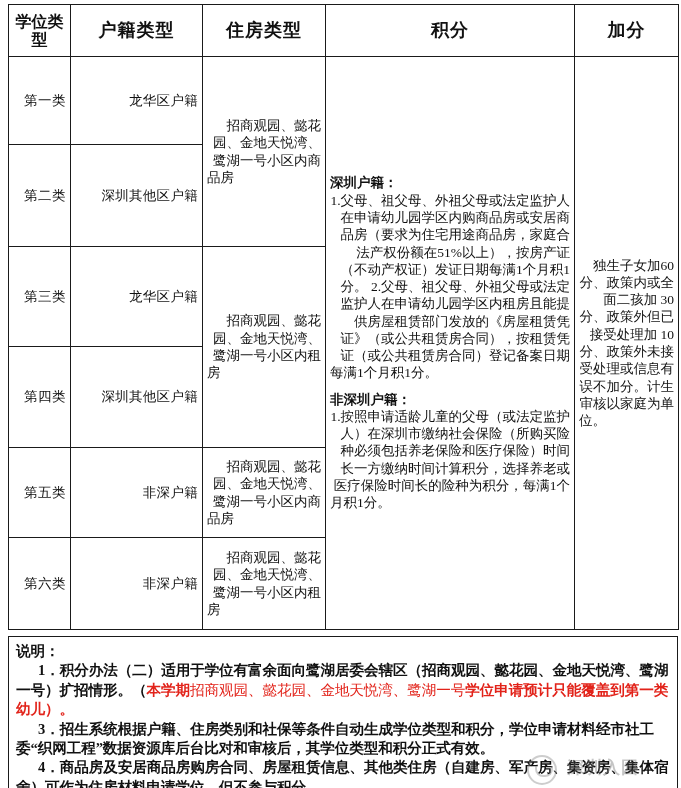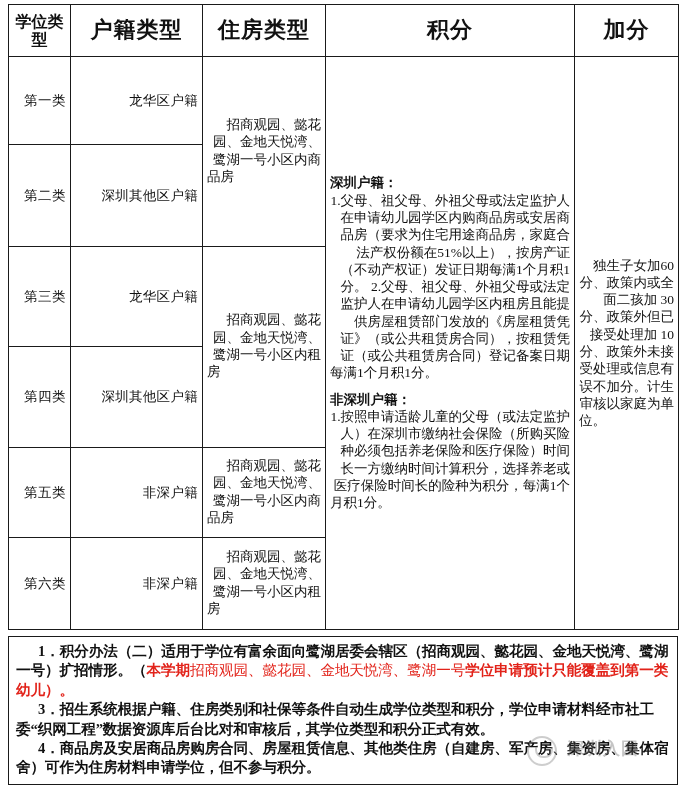--- a/index.html
+++ b/index.html
@@ -42,21 +42,21 @@
   
   col.c1 { width: 62px; }
   col.c2 { width: 132px; }
   col.c3 { width: 123px; }
   col.c4 { width: 249px; }
   col.c5 { width: 104px; }
 
   
   tr.head td {
     text-align: center;
-    font-size: 22px;
+    font-size: 18px;
     font-weight: bold;
     letter-spacing: 1px;
     height: 52px;
     line-height: 1.12;
   }
   tr.head td.narrow {
     font-size: 16px;
     letter-spacing: 0px;
     padding-left: 1px; padding-right: 1px;
   }
@@ -73,21 +73,20 @@
     padding-left: 9px;
     letter-spacing: 0.3px;
   }
   td.house {
     text-align: justify;
     text-align-last: left;
     font-size: 13.5px;
     line-height: 1.35;
     letter-spacing: 0px;
     padding: 2px 3px 2px 4px;
-    font-family: Liberation Mono, monospace;
   }
   td.score {
     text-align: justify;
     text-align-last: left;
     vertical-align: top;
     font-size: 13.3px;
     line-height: 1.33;
     padding: 5px 4px 4px 5px;
   }
   td.bonus {
@@ -226,20 +225,21 @@
 
       <tr class="r6">
         <td class="cat">第六类</td>
         <td class="hukou">非深户籍</td>
         <td class="house">招商观园、懿花园、金地天悦湾、鹭湖一号小区内租房</td>
       </tr>
     </tbody>
   </table>
 
   <div class="notes">
+    <span class="line">说明：</span>
     <span class="line indent"><span>1．积分办法（二）适用于学位有富余面向鹭湖居委会辖区（招商观园、懿花园、金地天悦湾、鹭湖一号）扩招情形。（</span><span class="red">本学期</span><span class="redb">招商观园、懿花园、金地天悦湾、鹭湖一号</span><span class="red">学位申请预计只能覆盖到第一类幼儿）。</span></span>
     <span class="line indent">3．招生系统根据户籍、住房类别和社保等条件自动生成学位类型和积分，学位申请材料经市社工委“织网工程”数据资源库后台比对和审核后，其学位类型和积分正式有效。</span>
     <span class="line indent">4．商品房及安居商品房购房合同、房屋租赁信息、其他类住房（自建房、军产房、集资房、集体宿舍）可作为住房材料申请学位，但不参与积分。</span>
 
     <div class="watermark">
       <span class="wm-mark"></span>
       <span class="wm-text">深圳入园</span>
     </div>
   </div>
 

